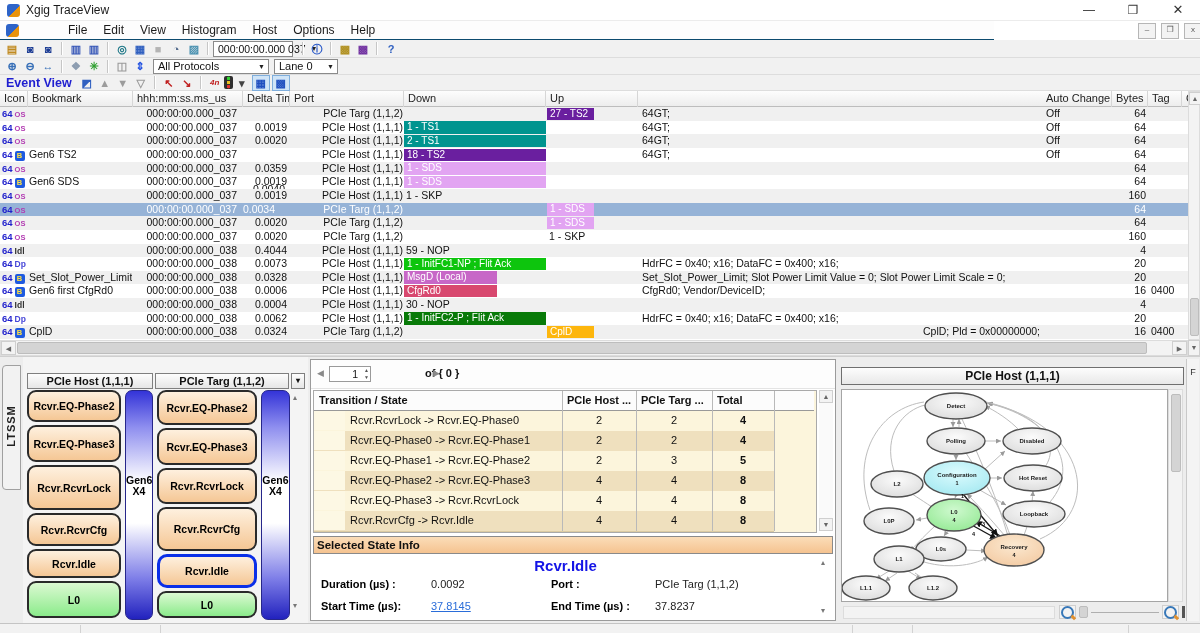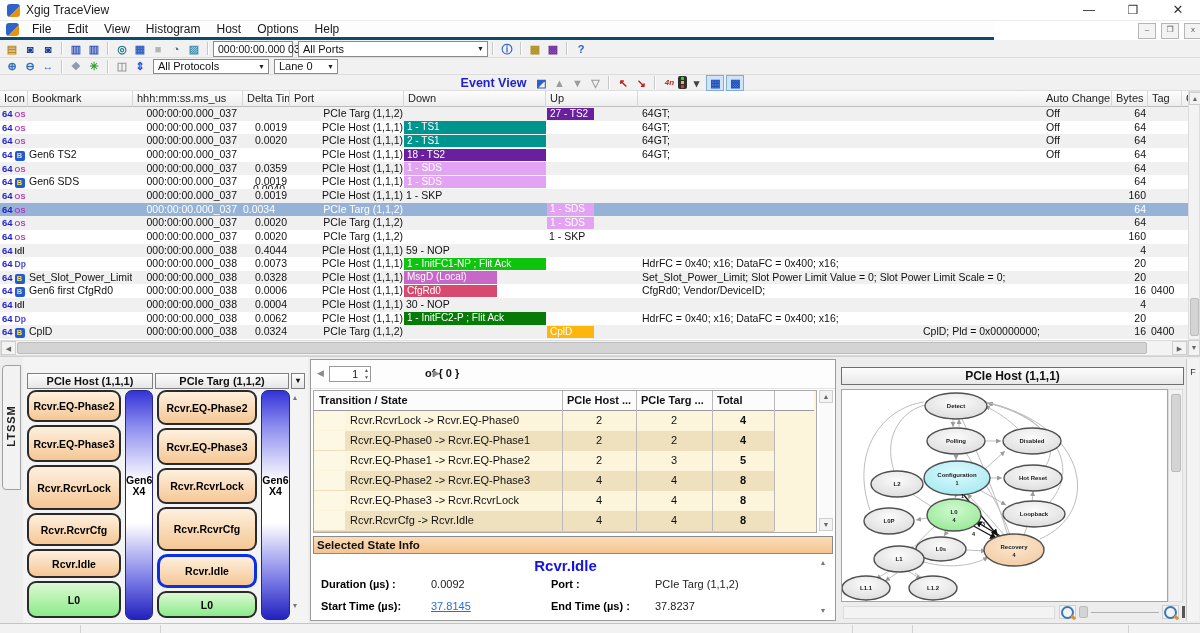--- a/index.html
+++ b/index.html
@@ -5,29 +5,29 @@
   html,body{margin:0;padding:0;background:#888;}
   #win{position:relative;width:1200px;height:633px;background:#FFFFFF;overflow:hidden;
        font-family:"Liberation Sans",sans-serif;color:#111;}
   .abs{position:absolute;box-sizing:border-box;}
   
   #titlebar{left:0;top:0;width:1200px;height:21px;background:#FFFFFF;border-bottom:1px solid #ECECEC;}
   .appicon{position:absolute;width:13px;height:13px;border-radius:3px;
            background:linear-gradient(135deg,#2E64C8 54%,#E8930C 54%);}
   #title-text{position:absolute;left:26px;top:3px;font-size:12px;color:#1A1A1A;}
   .wbtn{position:absolute;top:0;width:42px;height:21px;text-align:center;line-height:20px;font-size:12px;color:#333;}
-  #menubar{left:0;top:21px;width:994px;height:19px;background:#FDFDFD;border-bottom:3px solid #0c4a6e;display:flex;align-items:center;}
+  #menubar{left:0;top:21px;width:994px;height:19px;background:#FDFDFD;border-bottom:1px solid #0c4a6e;display:flex;align-items:center;gap:36px;}
   .mitem{font-size:12px;color:#1A1A1A;padding:0 8px;}
   .mdib{position:absolute;top:2px;width:16px;height:14px;border:1px solid #B6B6B6;background:#F3F3F3;
         font-size:8px;line-height:12px;text-align:center;color:#555;}
   
   .tbar{left:0;width:1200px;background:#F1F1F1;border-bottom:1px solid #DDDDDD;display:flex;align-items:center;}
   #toolbar1{top:40px;height:18px;}
   #toolbar2{top:58px;height:17px;}
-  #eventbar{top:75px;height:16px;background:#F1F1F1;justify-content:center;}
+  #eventbar{top:75px;height:16px;background:#F1F1F1;}
   .tbi{width:16px;height:14px;display:flex;align-items:center;justify-content:center;
        font-size:11px;font-weight:bold;margin:0 1px;line-height:14px;}
   .vsep{width:0;height:13px;border-left:1px solid #C6C6C6;border-right:1px solid #FFFFFF;margin:0 4px;}
   .combo{display:flex;align-items:center;justify-content:space-between;height:16px;background:#FFF;
          border:1px solid #8A8A8A;font-size:11px;padding:0 3px 0 4px;box-sizing:border-box;}
   .combo .arr{font-size:7px;color:#222;margin-left:5px;}
   #evlabel{font-size:12.5px;font-weight:bold;color:#1F1FD0;margin:0 6px 0 6px;}
   .tl{width:9px;height:13px;border-radius:2px;background-color:#2F2F2F;
       background-image:radial-gradient(circle at 50% 18%,#30D030 1.5px,transparent 2px),
                        radial-gradient(circle at 50% 50%,#E8C020 1.5px,transparent 2px),
@@ -156,24 +156,20 @@
         <span class="tbi" style="color: rgb(180, 180, 180);">■</span>
         <span class="tbi" style="color: rgb(80, 104, 138);">◔</span>
         <span class="tbi" style="color: rgb(72, 144, 176);">▨</span>
       </span>
     <span class="vsep"></span>
     <div class="combo" style="width:80px;">
       <span style="font-size:10.5px;white-space:nowrap;">000:00:00.000  037</span>
       <span class="arr">▼</span>
     </div>
     <span style="width:5px;"></span>
-    <div class="combo" style="width:190px;">
-      <span>All Ports</span>
-      <span class="arr">▼</span>
-    </div>
     <span class="vsep"></span>
     <span id="tb1R" style="display:flex;align-items:center;">
         <span class="tbi" style="color: rgb(40, 88, 200);">ⓘ</span>
         <span class="vsep"></span>
         <span class="tbi" style="color: rgb(176, 144, 32);">▩</span>
         <span class="tbi" style="color: rgb(112, 48, 160);">▩</span>
         <span class="vsep"></span>
         <span class="tbi" style="color: rgb(48, 96, 192);">?</span>
       </span>
   </div>

